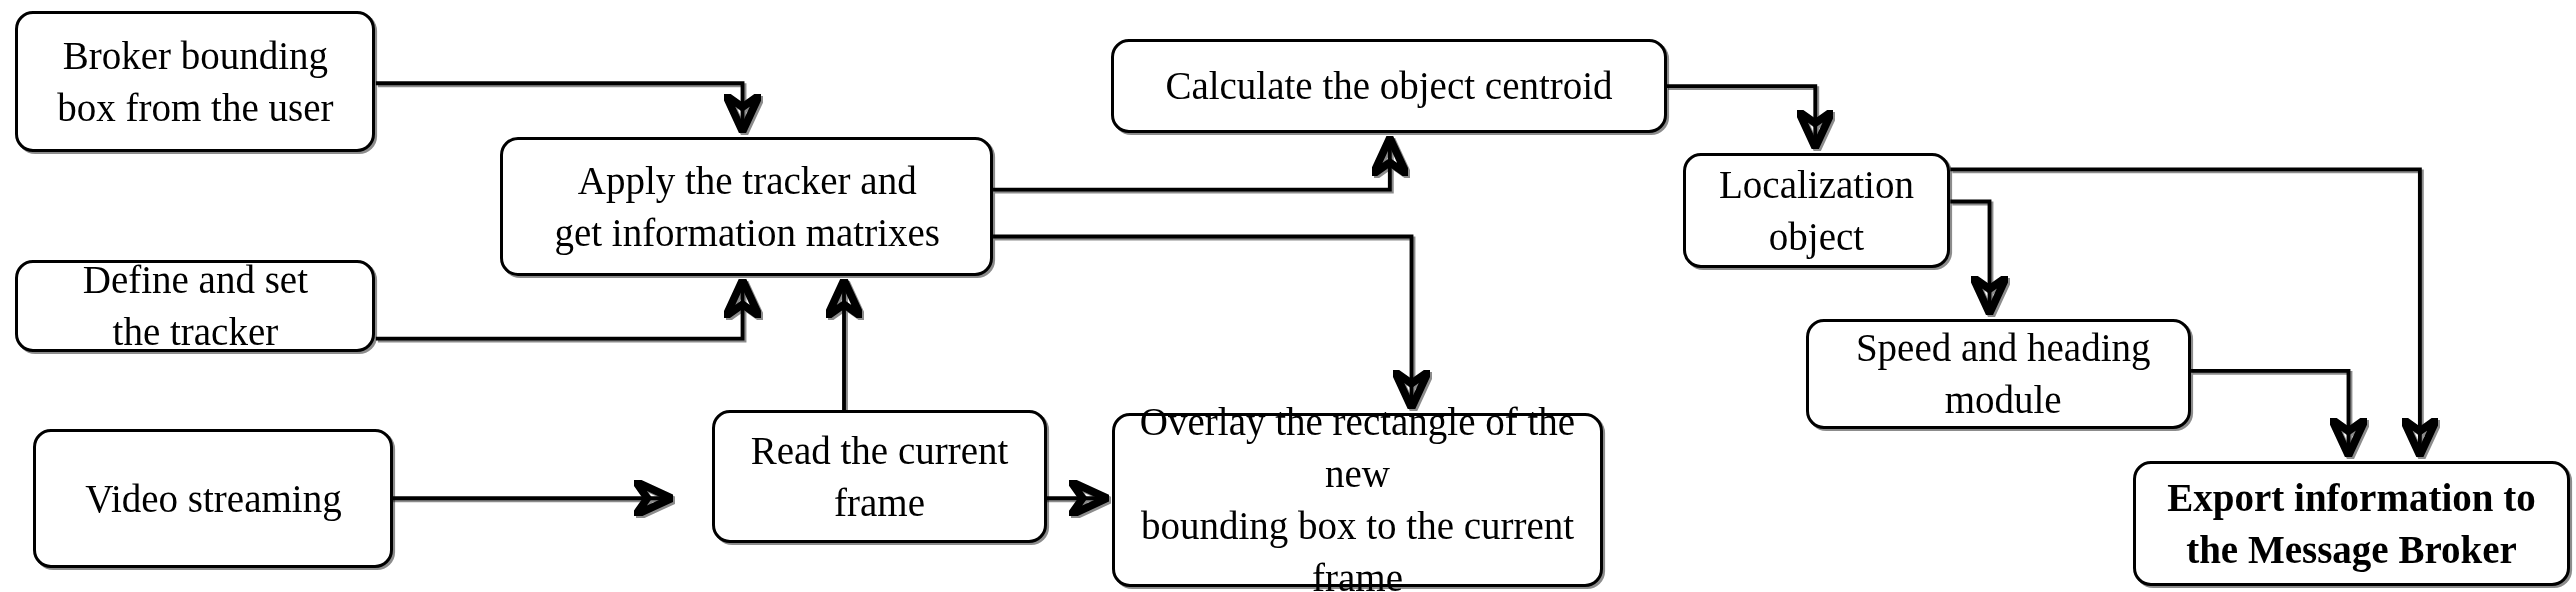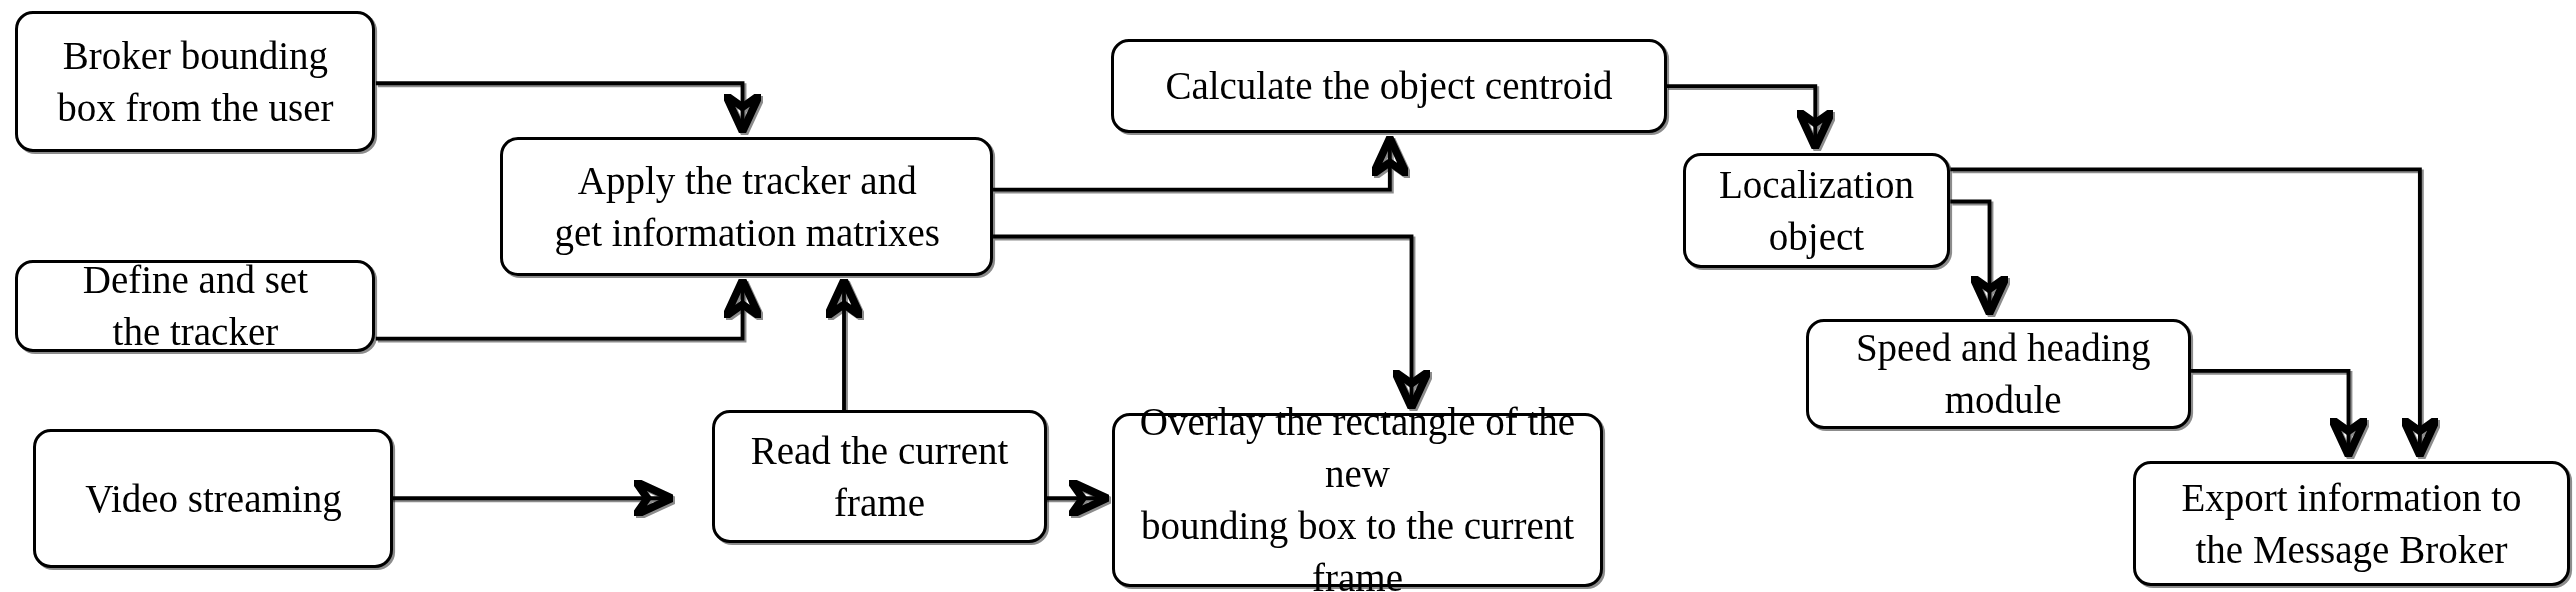--- a/index.html
+++ b/index.html
@@ -50,21 +50,21 @@
   
   #n0 { left: 15.4px;   top: 11.2px;  width: 360px; height: 141px; }
   #n1 { left: 15.4px;   top: 260px; width: 360px; height: 92px; }
   #n2 { left: 15.4px;   top: 429px; width: 360px; height: 139px; margin-left: 18px; }
   #n3 { left: 500px;  top: 137px; width: 493px; height: 139px; padding-left: 7px; }
   #n4 { left: 676px;  top: 410px; width: 335px; height: 133px; margin-left: 36px; }
   #n5 { left: 1111px; top: 39px;  width: 556px; height: 94px; }
   #n6 { left: 1112px; top: 413px; width: 491px; height: 174px; }
   #n7 { left: 1683px; top: 153px; width: 267px; height: 115px; }
   #n8 { left: 1806px; top: 319px; width: 385px; height: 110px; padding-left: 15px; }
-  #n9 { left: 2133px; top: 461px; width: 437px; height: 125px; }
+  #n9 { left: 2133px; top: 461px; width: 437px; height: 125px; font-weight: bold; }
 </style>
 </head>
 <body>
 
 <div class="canvas">
 
   <svg class="connectors" width="2576" height="592" viewBox="0 0 3679 846" xmlns="http://www.w3.org/2000/svg">
     <defs>
       <marker id="arrow" markerUnits="userSpaceOnUse" markerWidth="56" markerHeight="52" viewBox="0 0 28 26" refX="27" refY="13" orient="auto">
         <path d="M1,1 L27,13 L1,25 L9.5,13 Z" fill="#000000" stroke="none"></path>

